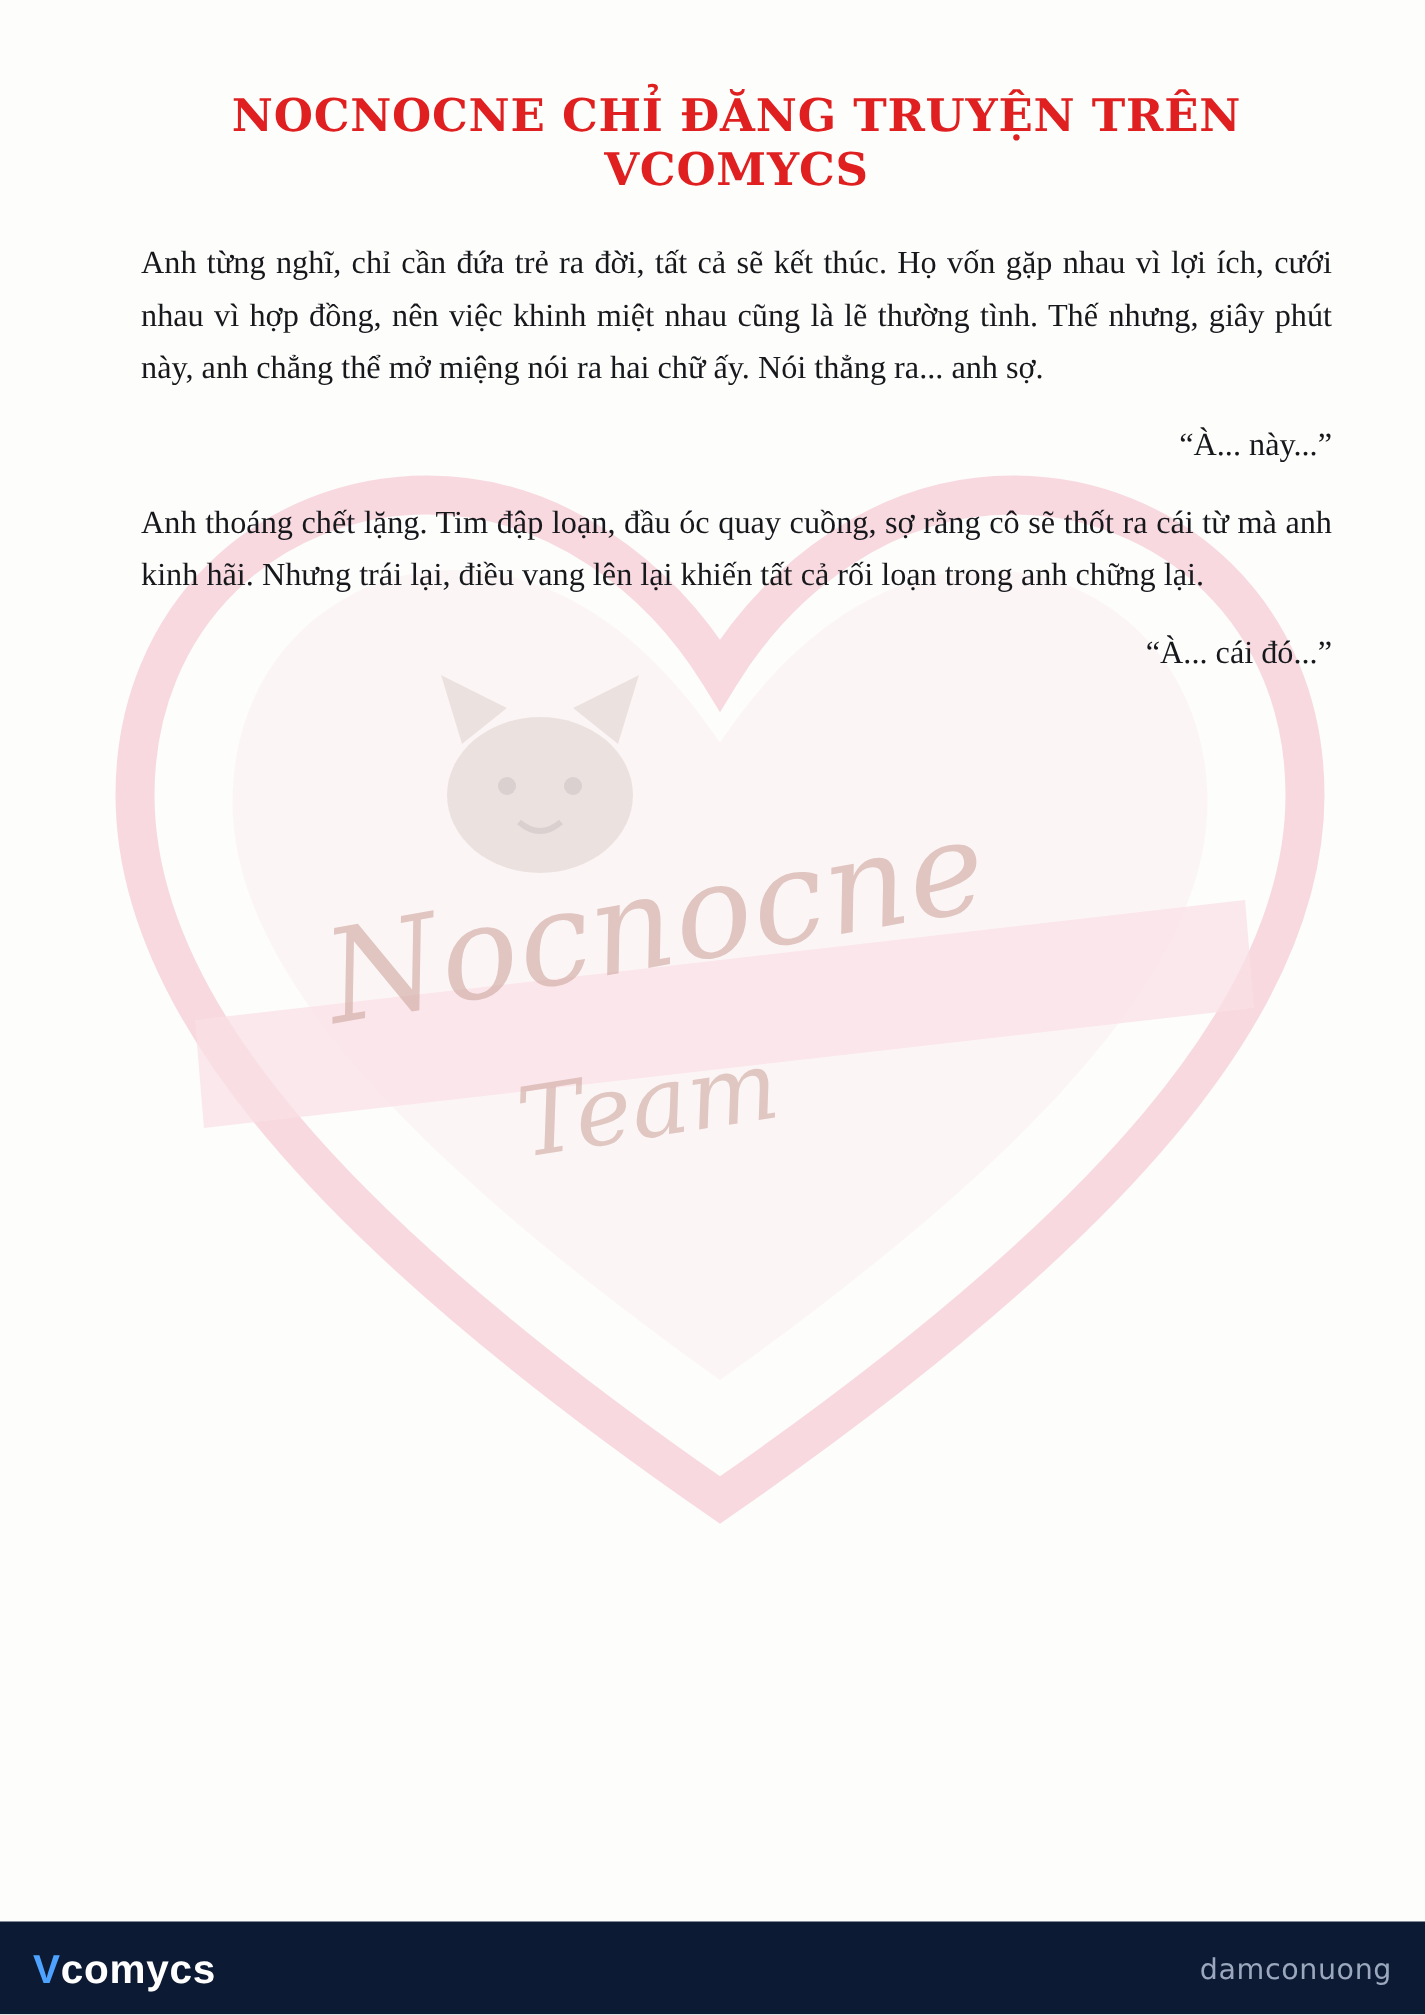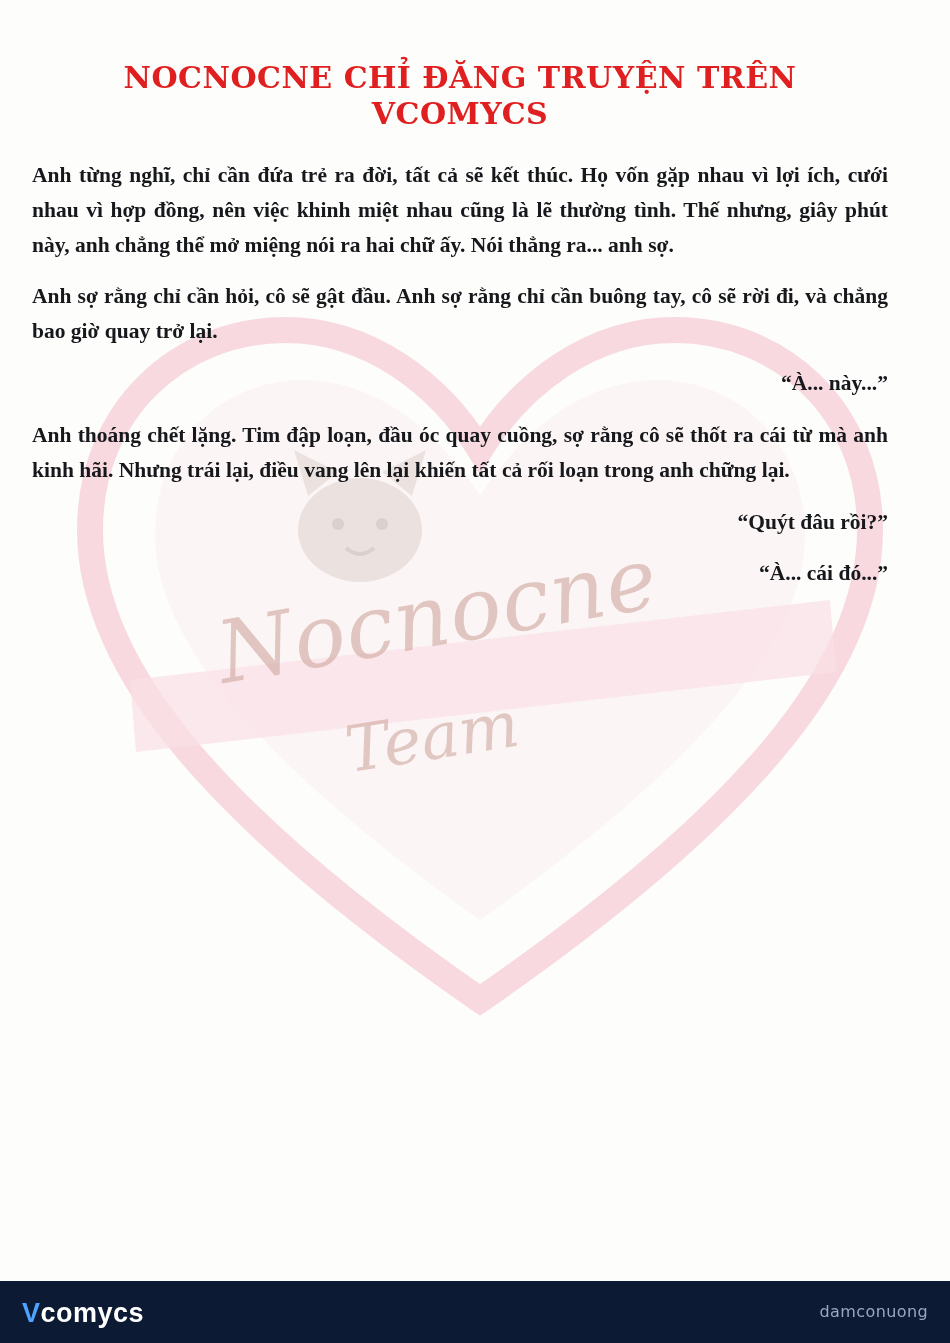--- a/index.html
+++ b/index.html
@@ -67,40 +67,39 @@
     font-size: 64px;
     color: #cfa9a0;
     opacity: 0.6;
     transform: rotate(-9deg);
   }
 
   
   .content {
     position: relative;
     z-index: 3;
-    padding: 48px 62px 0 32px;
+    padding: 48px 62px 0 94px;
   }
   .doc-title {
     text-align: center;
     color: #e02020;
     font-family: "DejaVu Serif", serif;
     font-weight: bold;
     font-size: 30px;
     letter-spacing: 0.5px;
     margin: 12px 0 26px 0;
     line-height: 1.2;
   }
   .para {
     font-size: 21.5px;
     line-height: 1.62;
     color: #16181c;
     margin: 0 0 17px 0;
     text-align: justify;
     text-justify: inter-word;
-    font-weight: bold;
   }
   .para.quote {
     text-align: right;
   }
 
   
   .footer {
     position: absolute;
     left: 0;
     bottom: 0;
@@ -120,21 +119,21 @@
     letter-spacing: 0.5px;
   }
   .footer-logo .v {
     color: #4da3ff;
   }
   .footer-right {
     position: absolute;
     right: 22px;
     top: 21px;
     font-family: "DejaVu Sans", sans-serif;
-    font-size: 16px;
+    font-size: 19px;
     color: #9aa7bd;
     letter-spacing: 0.4px;
   }
 </style>
 </head>
 <body>
 
 <div class="page">
 
   <div class="watermark">
@@ -156,24 +155,22 @@
     <div class="wm-text">
       <div class="wm-noc">Nocnocne</div>
       <div class="wm-team">Team</div>
     </div>
   </div>
 
   <div class="content">
     <h1 class="doc-title">NOCNOCNE CHỈ ĐĂNG TRUYỆN TRÊN VCOMYCS</h1>
 
     <p class="para">Anh từng nghĩ, chỉ cần đứa trẻ ra đời, tất cả sẽ kết thúc. Họ vốn gặp nhau vì lợi ích, cưới nhau vì hợp đồng, nên việc khinh miệt nhau cũng là lẽ thường tình. Thế nhưng, giây phút này, anh chẳng thể mở miệng nói ra hai chữ ấy. Nói thẳng ra... anh sợ.</p>
-    <p class="para">Anh sợ rằng chỉ cần hỏi, cô sẽ gật đầu. Anh sợ rằng chỉ cần buông tay, cô sẽ rời đi, và chẳng bao giờ quay trở lại.</p>
     <p class="para quote">“À... này...”</p>
     <p class="para">Anh thoáng chết lặng. Tim đập loạn, đầu óc quay cuồng, sợ rằng cô sẽ thốt ra cái từ mà anh kinh hãi. Nhưng trái lại, điều vang lên lại khiến tất cả rối loạn trong anh chững lại.</p>
-    <p class="para quote">“Quýt đâu rồi?”</p>
     <p class="para quote">“À... cái đó...”</p>
   </div>
 
   <div class="footer">
     <div class="footer-logo"><span class="v">V</span><span>comycs</span></div>
     <div class="footer-right">damconuong</div>
   </div>
 
 </div>
 

